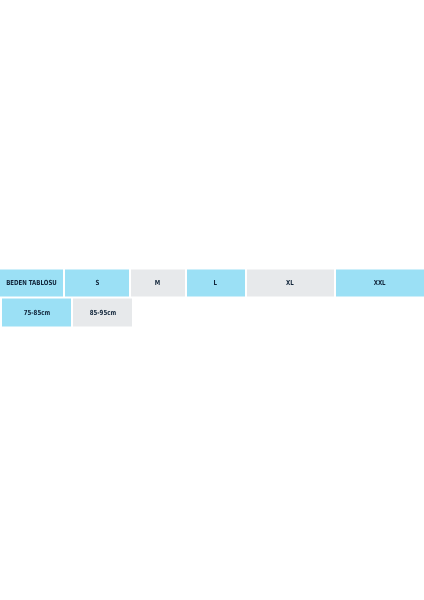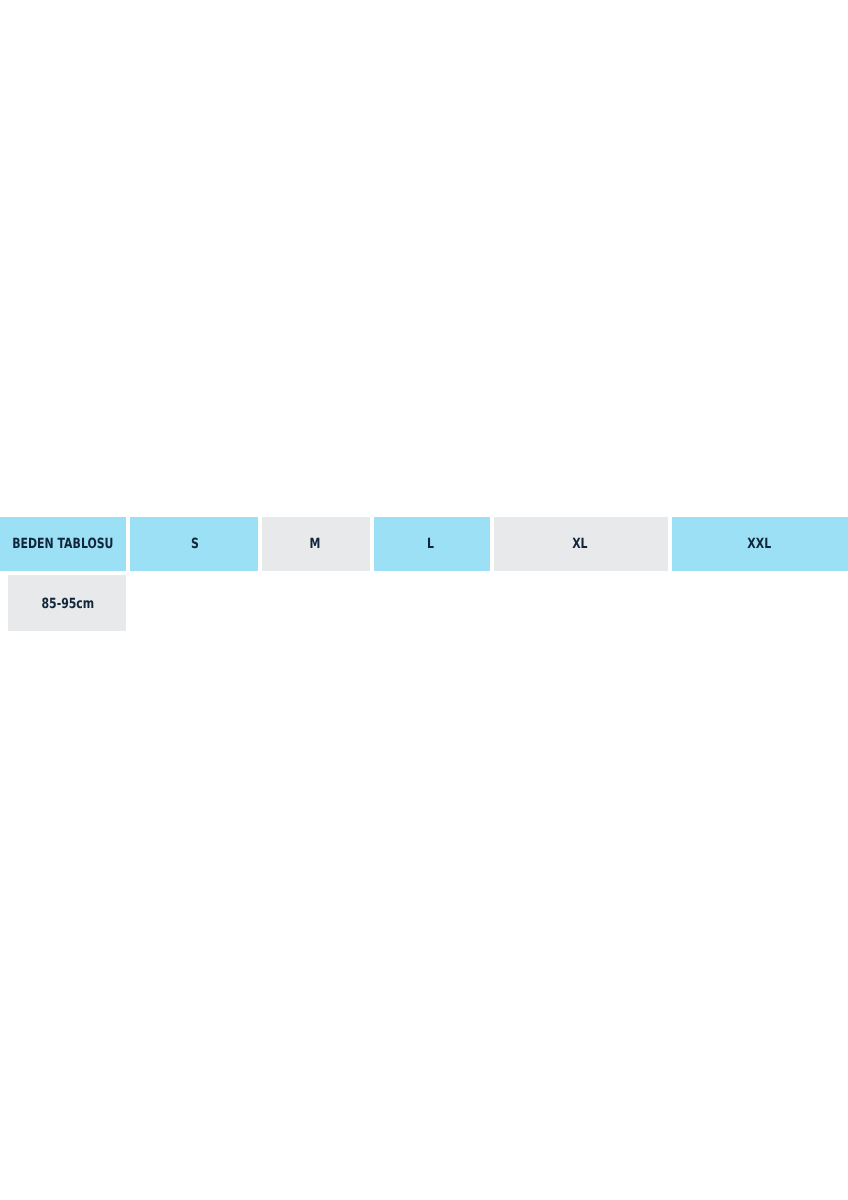--- a/index.html
+++ b/index.html
@@ -7,21 +7,21 @@
   body {
     width: 424px;
     height: 600px;
     background: #ffffff;
     font-family: "DejaVu Sans", sans-serif;
     overflow: hidden;
   }
   .size-chart {
     position: absolute;
     left: 0;
-    top: 258px;
+    top: 269px;
     width: 424px;
     transform: translateY(0.5px);
   }
   .chart-row {
     display: flex;
     width: 424px;
   }
   .header-row .chart-cell { height: 27.2px; }
   .measure-row .chart-cell { height: 27.8px; }
   .header-row { margin-bottom: 2px; }
@@ -79,20 +79,23 @@
       <span class="cell-text">XL</span>
     </div>
     <div class="chart-cell column-gap"></div>
     <div class="chart-cell w-xxl fill-blue">
       <span class="cell-text">XXL</span>
     </div>
   </div>
 
   <div class="chart-row measure-row">
     <div class="chart-cell column-gap"></div>
+    <div class="chart-cell w-s fill-blue">
+      <span class="cell-text">75-85cm</span>
+    </div>
     <div class="chart-cell column-gap"></div>
     <div class="chart-cell w-m fill-grey">
       <span class="cell-text">85-95cm</span>
     </div>
     <div class="chart-cell column-gap"></div>
     <div class="chart-cell column-gap"></div>
     <div class="chart-cell column-gap"></div>
   </div>
 
 </div>

